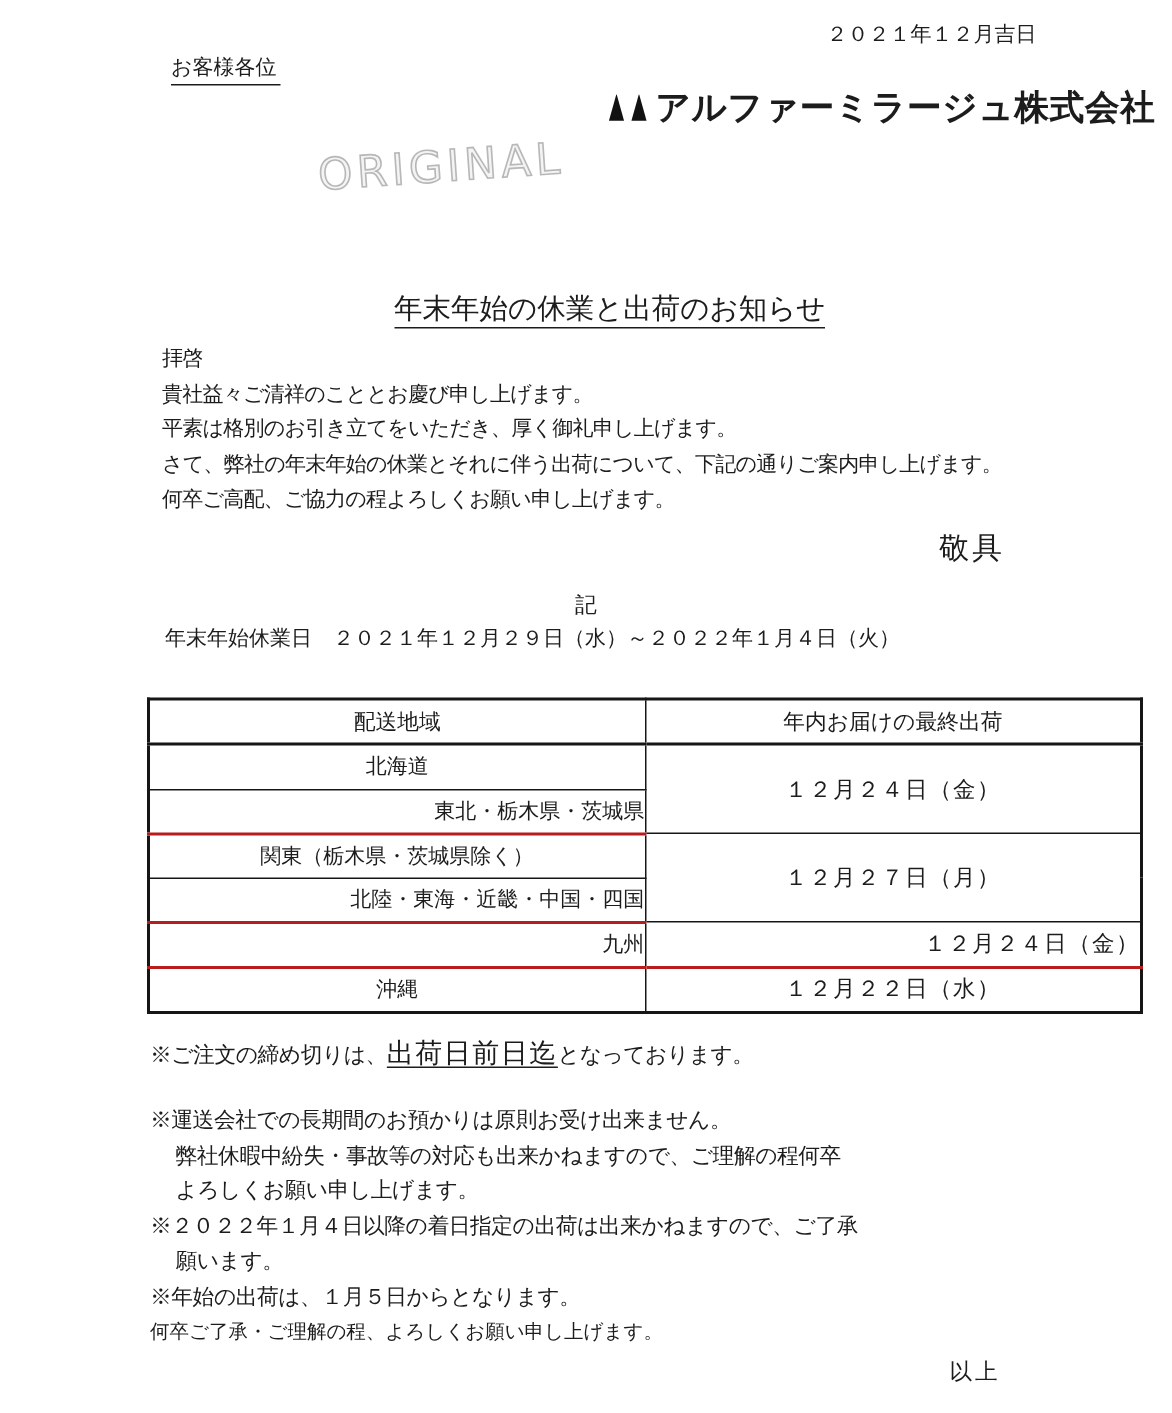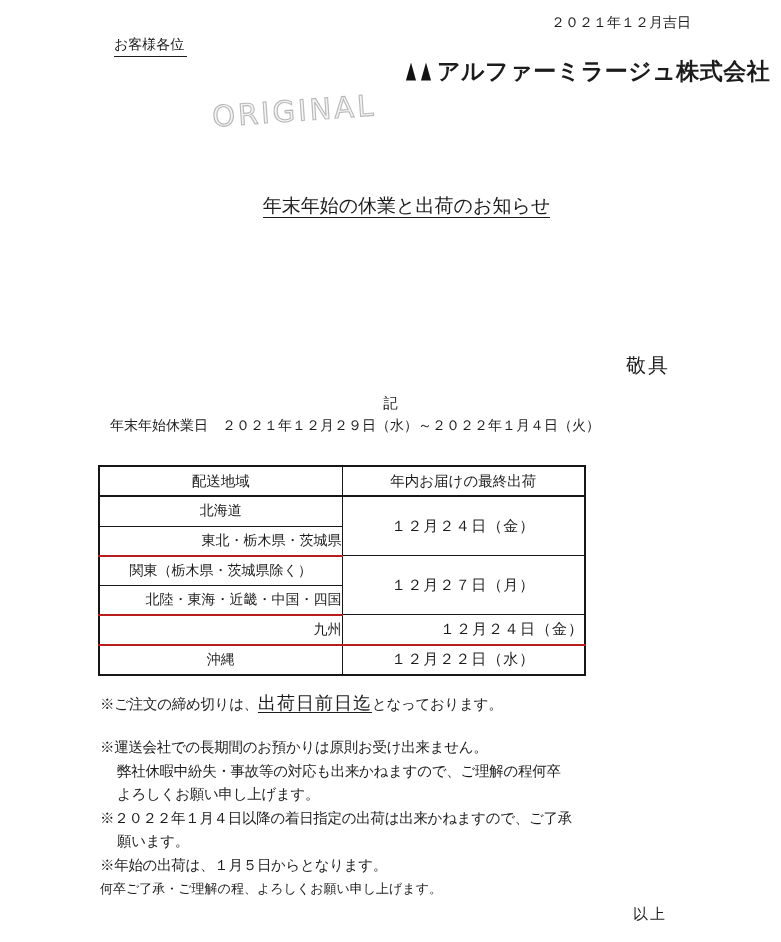--- a/index.html
+++ b/index.html
@@ -42,21 +42,21 @@
   .notice-title span{border-bottom:1.5px solid #1c1c1c;padding-bottom:1px;}
   
   .letter-body{position:absolute;top:228px;left:108px;font-size:14px;
     line-height:23.5px;letter-spacing:-0.5px;}
   .closing{position:absolute;top:352px;right:111px;font-size:20px;letter-spacing:2px;}
   .record-mark{position:absolute;top:394px;left:0;width:781px;text-align:center;font-size:14.5px;}
   .holiday-line{position:absolute;top:417px;left:110px;font-size:14px;}
   .holiday-line .label{margin-right:14px;}
   
   .ship-table{
-    position:absolute;top:465px;left:98px;width:488px;
+    position:absolute;top:465px;left:98px;width:664px;
     border-collapse:collapse;border:2px solid #161616;
     table-layout:fixed;
   }
   .ship-table th,.ship-table td{
     border:1px solid #161616;text-align:center;vertical-align:middle;
     font-weight:normal;padding:0;
   }
   .ship-table th{font-size:14.5px;height:28px;border-bottom:2px solid #161616;}
   .ship-table td{font-size:14px;height:28px;}
   .ship-table td.date{font-size:15px;letter-spacing:1px;}
@@ -88,20 +88,27 @@
           <span class="peak"></span>
       </span>
       <span class="company-name">アルファーミラージュ株式会社</span>
     </div>
   </div>
 
   <div class="notice-title">
     <span>年末年始の休業と出荷のお知らせ</span>
   </div>
 
+  <div class="letter-body">
+    <div>拝啓</div>
+    <div>貴社益々ご清祥のこととお慶び申し上げます。</div>
+    <div>平素は格別のお引き立てをいただき、厚く御礼申し上げます。</div>
+    <div>さて、弊社の年末年始の休業とそれに伴う出荷について、下記の通りご案内申し上げます。</div>
+    <div>何卒ご高配、ご協力の程よろしくお願い申し上げます。</div>
+  </div>
 
   <div class="closing">敬具</div>
 
   <div class="record-mark">記</div>
 
   <div class="holiday-line">
     <span class="label">年末年始休業日</span><span>２０２１年１２月２９日（水）～２０２２年１月４日（火）</span>
   </div>
 
   <table class="ship-table">

